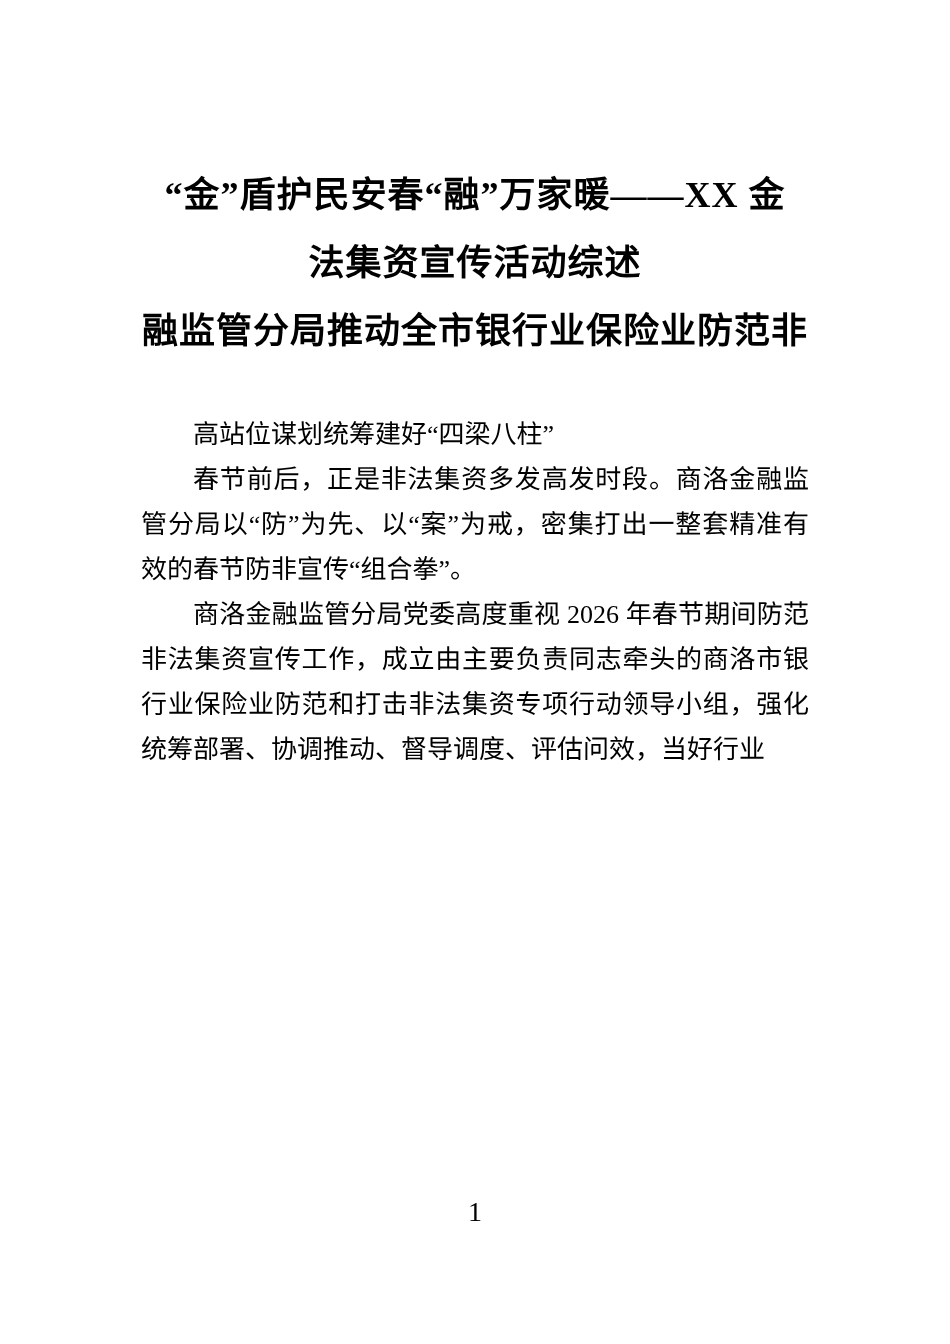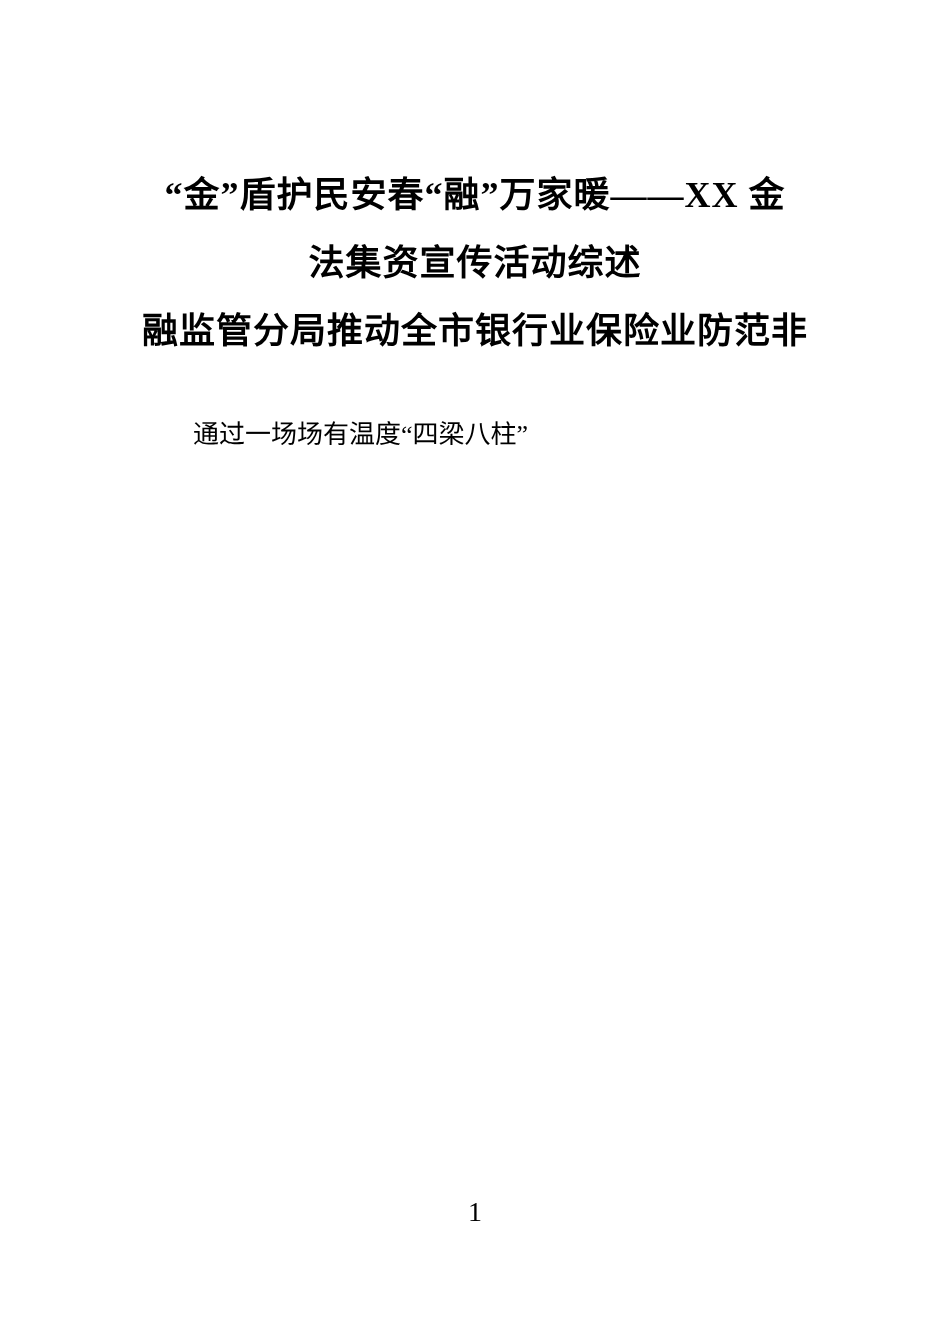--- a/index.html
+++ b/index.html
@@ -54,18 +54,20 @@
 
 <div class="page">
 
   <h1 class="doc-title">
     <span class="t-line">“金”盾护民安春“融”万家暖——XX 金</span>
     <span class="t-line">法集资宣传活动综述</span>
     <span class="t-line">融监管分局推动全市银行业保险业防范非</span>
   </h1>
 
   <div class="doc-body">
-    <p>通过一场场有温度“四梁八柱”</p>
+    <p>高站位谋划统筹建好“四梁八柱”</p>
+    <p>春节前后，正是非法集资多发高发时段。商洛金融监管分局以“防”为先、以“案”为戒，密集打出一整套精准有效的春节防非宣传“组合拳”。</p>
+    <p>商洛金融监管分局党委高度重视 2026 年春节期间防范非法集资宣传工作，成立由主要负责同志牵头的商洛市银行业保险业防范和打击非法集资专项行动领导小组，强化统筹部署、协调推动、督导调度、评估问效，当好行业</p>
   </div>
 
   <div class="page-number">1</div>
 
 </div>
 
 </body></html>

